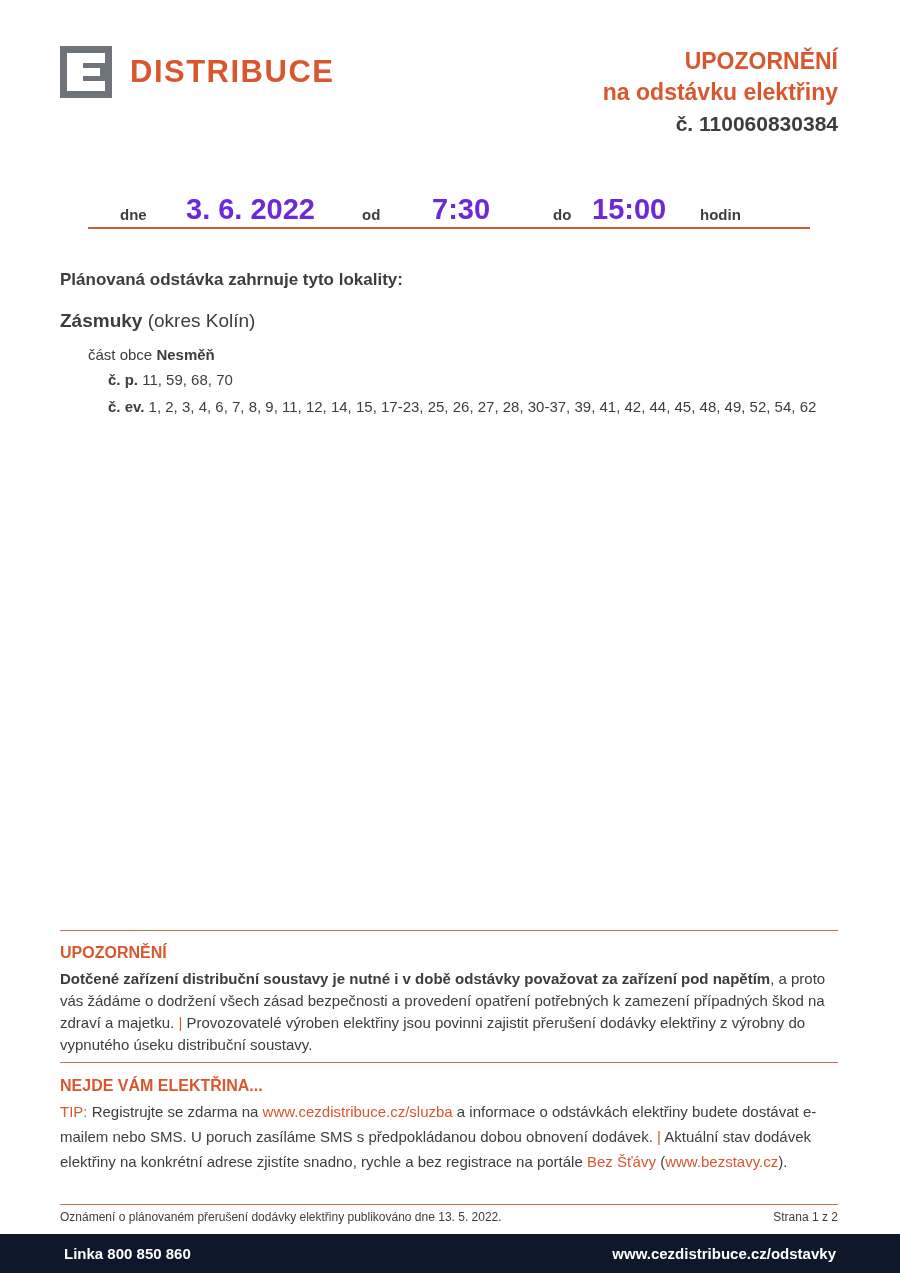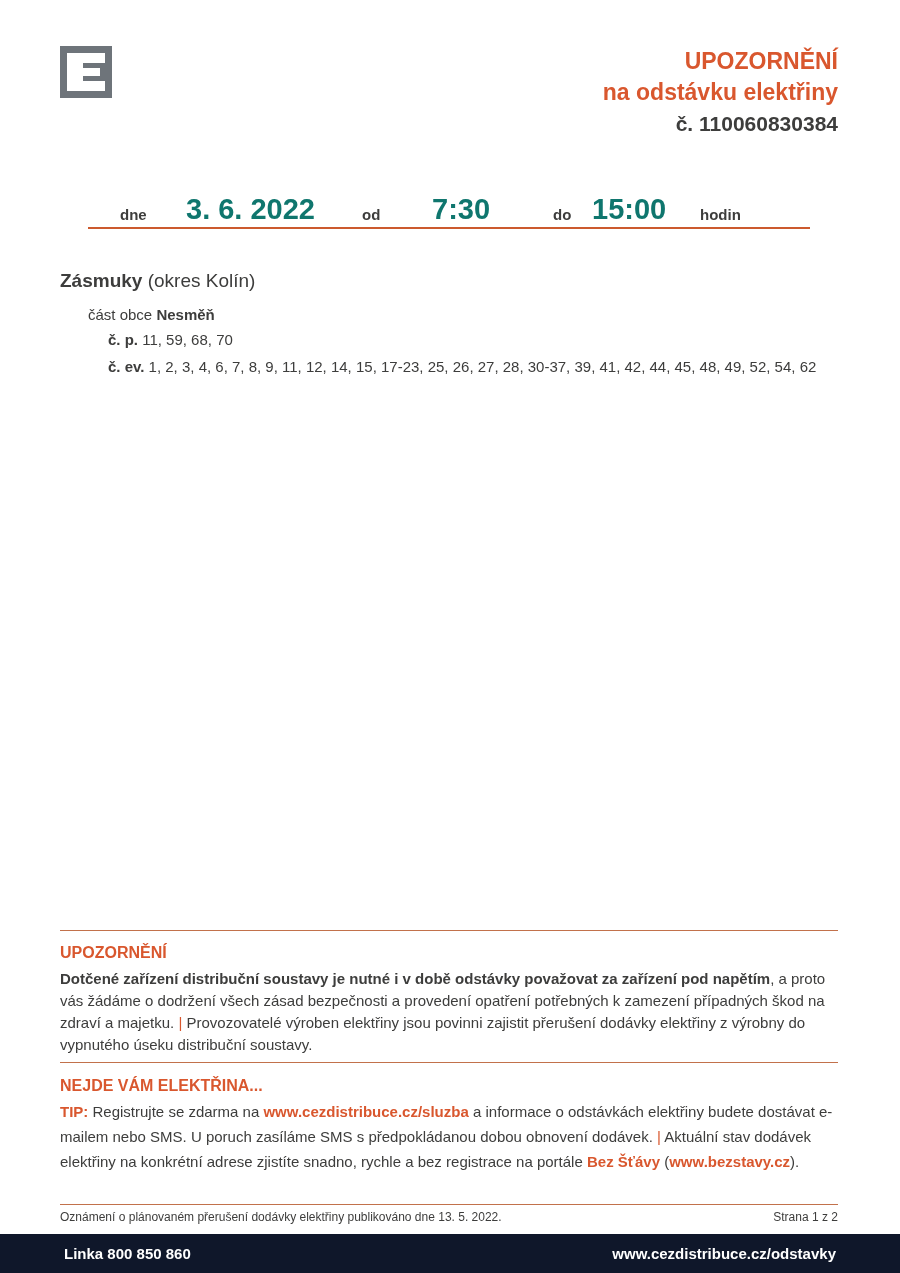--- a/index.html
+++ b/index.html
@@ -30,21 +30,21 @@
     text-align: right;
     line-height: 31px;
   }
   .header-title { font-size: 23px; font-weight: bold; color: #d9572e; }
   .header-number { font-size: 21px; font-weight: bold; color: #3d3d3c; }
 
   
   .date-row { position: absolute; left: 0; top: 186px; width: 900px; height: 40px; }
   .date-row span { position: absolute; bottom: 0; }
   .dt-label { font-size: 15px; font-weight: bold; color: #3d3d3c; bottom: 3px !important; }
-  .dt-value { font-size: 29px; font-weight: bold; color: #0f766e; }
+  .dt-value { font-size: 29px; font-weight: bold; color: #6d28d9; }
   .pos-dne   { left: 120px; }
   .pos-date  { left: 186px; }
   .pos-od    { left: 362px; }
   .pos-from  { left: 432px; }
   .pos-do    { left: 553px; }
   .pos-to    { left: 592px; }
   .pos-hodin { left: 700px; }
   .date-underline {
     position: absolute; left: 88px; top: 227px;
     width: 722px; height: 2px; background: #cc5a2e;
@@ -71,21 +71,21 @@
   .nejde-heading { top: 1077px; }
 
   .paragraph {
     position: absolute; left: 60px; width: 780px;
     font-size: 15px; color: #3d3d3c; text-align: left;
   }
   .warn-par { top: 968px; line-height: 22px; }
   .tip-par { top: 1099px; line-height: 25px; }
   .b { font-weight: bold; text-align: center; }
   .orange { color: #d9572e; }
-  .orange-b { color: #d9572e; font-weight: bold; }
+  .orange-b { color: #d9572e; font-weight: normal; }
 
   
   .footer-note { position: absolute; left: 60px; right: 62px; top: 1210px; font-size: 12px; color: #3d3d3c; }
   .footer-note .page-num { position: absolute; right: 0; top: 0; }
   .footer-bar {
     position: absolute; left: 0; top: 1234px; width: 900px; height: 39px;
     background: #0f172a; color: #ffffff;
     display: flex; align-items: center; justify-content: space-between;
     padding: 0 64px 0 64px;
     font-size: 15px; font-weight: bold;
@@ -94,40 +94,42 @@
 </head>
 <body>
 
 <div class="page">
 
   <div class="logo-wrap">
     <svg class="logo-mark" viewBox="0 0 52 52" xmlns="http://www.w3.org/2000/svg">
       <rect x="0" y="0" width="52" height="52" fill="#6e747a"></rect>
       <path fill="#ffffff" d="M7,7 h38 v10 h-22 v5 h17 v8 h-17 v5 h22 v10 h-38 z"></path>
     </svg>
+    <div class="logo-text">DISTRIBUCE</div>
   </div>
 
   <div class="header-right">
     <div class="header-title">UPOZORNĚNÍ</div>
     <div class="header-title">na odstávku elektřiny</div>
     <div class="header-number">č. 110060830384</div>
   </div>
 
   <div class="date-row">
     <span class="dt-label pos-dne">dne</span>
     <span class="dt-value pos-date">3. 6. 2022</span>
     <span class="dt-label pos-od">od</span>
     <span class="dt-value pos-from">7:30</span>
     <span class="dt-label pos-do">do</span>
     <span class="dt-value pos-to">15:00</span>
     <span class="dt-label pos-hodin">hodin</span>
   </div>
   <div class="date-underline"></div>
 
   <div class="localities">
+    <div class="loc-heading">Plánovaná odstávka zahrnuje tyto lokality:</div>
     <div class="loc-town">
       <span class="town">Zásmuky</span>
       <span>(okres Kolín)</span>
     </div>
     <div class="loc-part">
       <span>část obce</span>
       <span class="part-name">Nesměň</span>
     </div>
     <div class="loc-line">
       <span class="lbl">č. p.</span>

